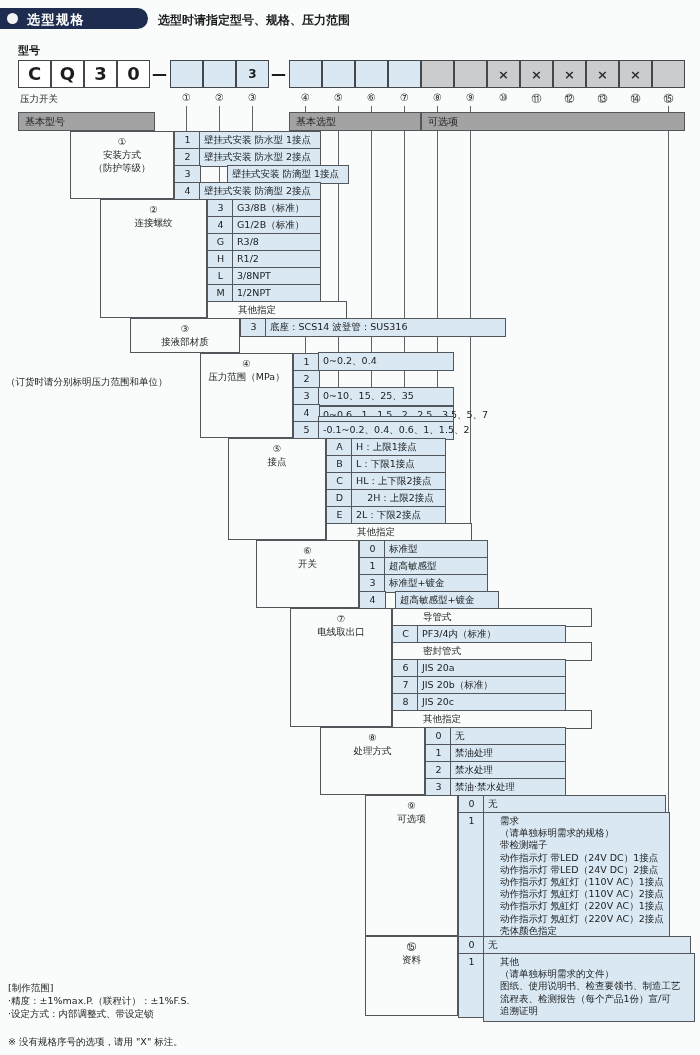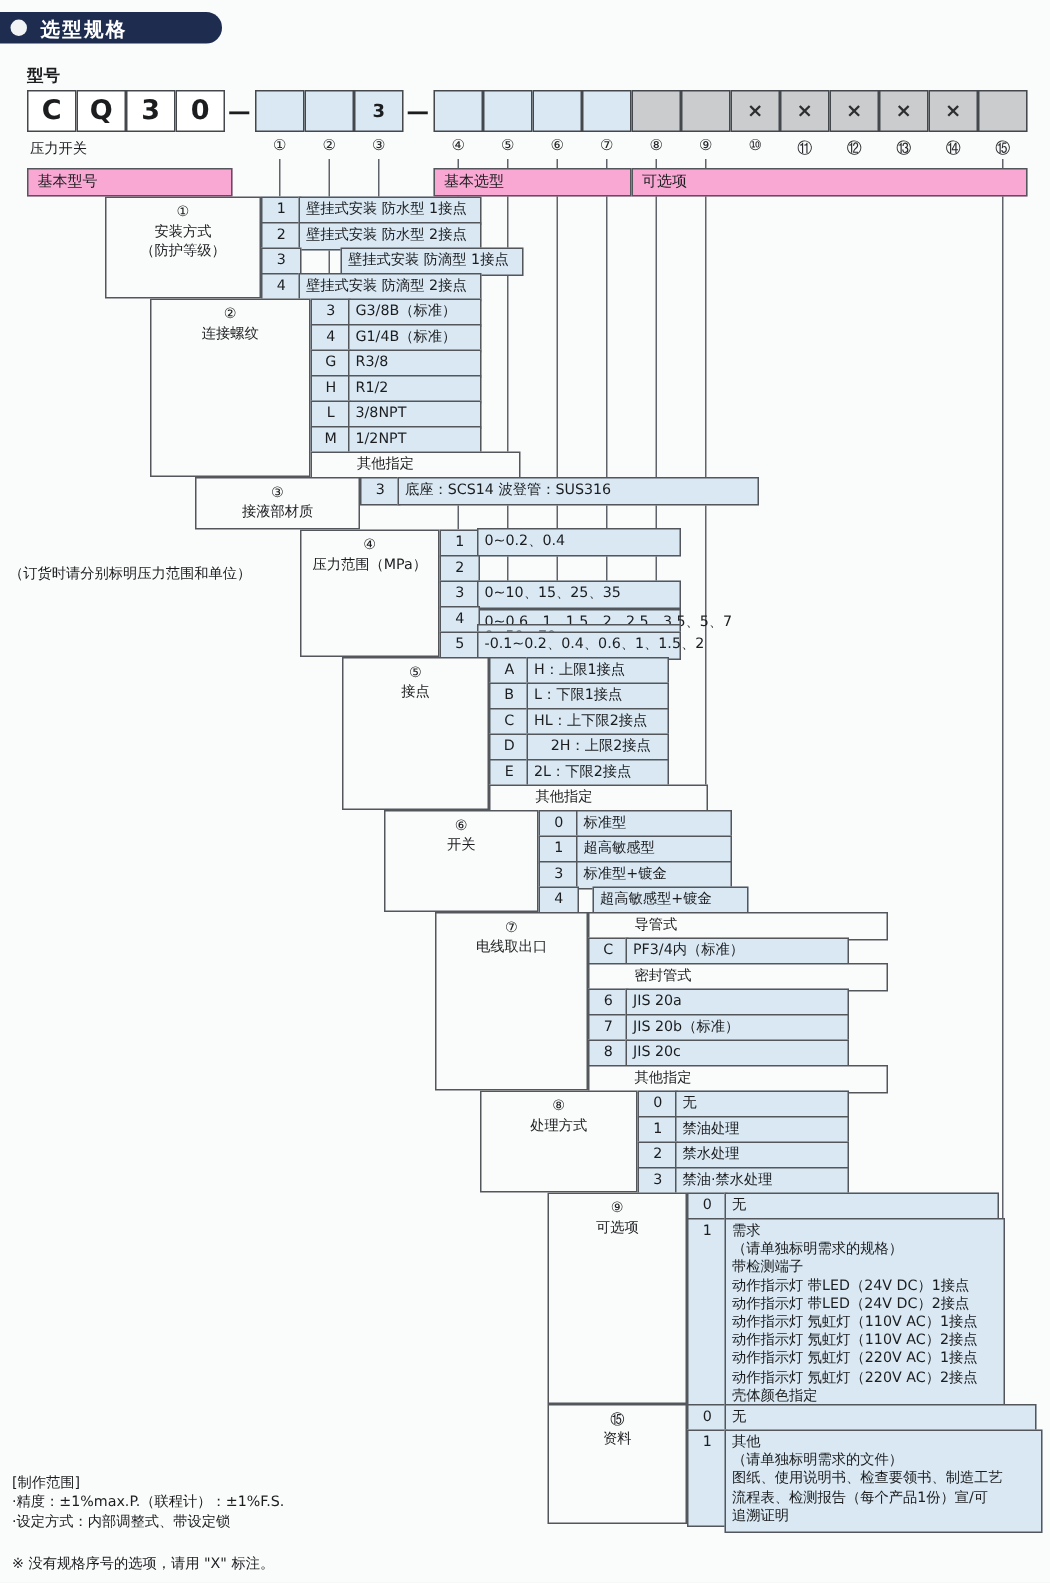--- a/index.html
+++ b/index.html
@@ -4,23 +4,23 @@
 <style>
   html,body{margin:0;padding:0;}
   body{font-family:"DejaVu Sans","Liberation Sans",sans-serif;background:#e9eaec;}
   #page{position:relative;width:700px;height:1055px;background:#fafbfb;overflow:hidden;color:#1b1d1f;}
   .vline{position:absolute;width:1px;background:#60646a;z-index:1;}
   .cell{position:absolute;border:1px solid #53575c;background:#d9e8f3;font-size:9.5px;line-height:15px;z-index:2;white-space:nowrap;overflow:visible;}
   .code-cell{text-align:center;}
   .desc-cell{padding-left:4px;}
   .span-cell{background:#fafbfb;padding-left:30px;}
   .lines-cell{padding:2px 4px;}
-  .cell-line{line-height:12.2px;white-space:nowrap;}
+  .cell-line{line-height:12.2px;white-space:nowrap;margin-left:12px;}
   .label-box{position:absolute;border:1px solid #53575c;background:#fafbfb;z-index:2;text-align:center;font-size:9.5px;line-height:13px;padding-top:3px;box-sizing:border-box;}
-  .hdr-box{position:absolute;border:1px solid #53575c;background:#f9a8d4;z-index:3;font-size:10px;line-height:17px;padding-left:6px;box-sizing:border-box;}
+  .hdr-box{position:absolute;border:1px solid #53575c;background:#a3a3a3;z-index:3;font-size:10px;line-height:17px;padding-left:6px;box-sizing:border-box;}
   .mbox{position:absolute;top:60px;width:33px;height:28px;border:1px solid #44484c;background:#fff;text-align:center;line-height:26px;font-size:18px;font-weight:bold;z-index:2;box-sizing:border-box;}
   .mb-blue{background:#d9e8f3;}
   .mb-gray{background:#caccce;}
   .mb-small{font-size:12px;line-height:27px;}
   .mb-x{font-size:13px;line-height:27px;color:#2c2e30;}
   .dash{position:absolute;top:60px;width:19px;height:28px;line-height:28px;text-align:center;font-size:15px;font-weight:bold;z-index:2;}
   .circ{position:absolute;top:92px;width:33px;text-align:center;font-size:10px;color:#26282a;z-index:2;}
   #badge{position:absolute;left:0;top:8px;width:148px;height:21px;background:#1e2d4f;border-radius:0 11px 11px 0;z-index:2;}
   #badge .dot{position:absolute;left:7px;top:5px;width:11px;height:11px;background:#f2f3f4;border-radius:50%;}
   #badge .btxt{position:absolute;left:27px;top:3px;color:#fff;font-size:13px;font-weight:bold;letter-spacing:1.5px;}
@@ -28,20 +28,21 @@
   .bold{font-weight:bold;}
 </style>
 </head>
 <body>
 
 <div id="page">
   <div id="badge">
     <span class="dot"></span>
     <span class="btxt">选型规格</span>
   </div>
+  <div class="note bold" style="left:158px;top:12px;font-size:12px;">选型时请指定型号、规格、压力范围</div>
   <div class="note bold" style="left:18px;top:43px;font-size:11px;">型号</div>
   <div class="note" style="left:20px;top:93px;">压力开关</div>
 
   <div class="hdr-box" style="left:18px;top:112px;width:137px;height:19px;">基本型号</div>
   <div class="hdr-box" style="left:289px;top:112px;width:132px;height:19px;">基本选型</div>
   <div class="hdr-box" style="left:421px;top:112px;width:264px;height:19px;">可选项</div>
 
   <div id="model-row">
       <div class="mbox" style="left: 18px;">C</div>
       <div class="mbox" style="left: 51px;">Q</div>
@@ -106,21 +107,21 @@
       <div class="cell desc-cell" style="left: 199px; top: 165px; width: 116px; height: 17px; margin-left: 28px;">壁挂式安装 防滴型 1接点</div>
       <div class="cell code-cell" style="left: 174px; top: 182px; width: 25px; height: 17px;">4</div>
       <div class="cell desc-cell" style="left: 199px; top: 182px; width: 116px; height: 17px;">壁挂式安装 防滴型 2接点</div>
       <div class="label-box" style="left: 100px; top: 199px; width: 107px; height: 119px;">
         <div>②</div>
         <div>连接螺纹</div>
       </div>
       <div class="cell code-cell" style="left: 207px; top: 199px; width: 25px; height: 17px;">3</div>
       <div class="cell desc-cell" style="left: 232px; top: 199px; width: 83px; height: 17px;">G3/8B（标准）</div>
       <div class="cell code-cell" style="left: 207px; top: 216px; width: 25px; height: 17px;">4</div>
-      <div class="cell desc-cell" style="left: 232px; top: 216px; width: 83px; height: 17px;">G1/4B（标准）</div>
+      <div class="cell desc-cell" style="left: 232px; top: 216px; width: 83px; height: 17px;">G1/2B（标准）</div>
       <div class="cell code-cell" style="left: 207px; top: 233px; width: 25px; height: 17px;">G</div>
       <div class="cell desc-cell" style="left: 232px; top: 233px; width: 83px; height: 17px;">R3/8</div>
       <div class="cell code-cell" style="left: 207px; top: 250px; width: 25px; height: 17px;">H</div>
       <div class="cell desc-cell" style="left: 232px; top: 250px; width: 83px; height: 17px;">R1/2</div>
       <div class="cell code-cell" style="left: 207px; top: 267px; width: 25px; height: 17px;">L</div>
       <div class="cell desc-cell" style="left: 232px; top: 267px; width: 83px; height: 17px;">3/8NPT</div>
       <div class="cell code-cell" style="left: 207px; top: 284px; width: 25px; height: 17px;">M</div>
       <div class="cell desc-cell" style="left: 232px; top: 284px; width: 83px; height: 17px;">1/2NPT</div>
       <div class="cell span-cell" style="left: 207px; top: 301px; width: 108px; height: 17px;">其他指定</div>
       <div class="label-box" style="left: 130px; top: 318px; width: 110px; height: 35px;">

